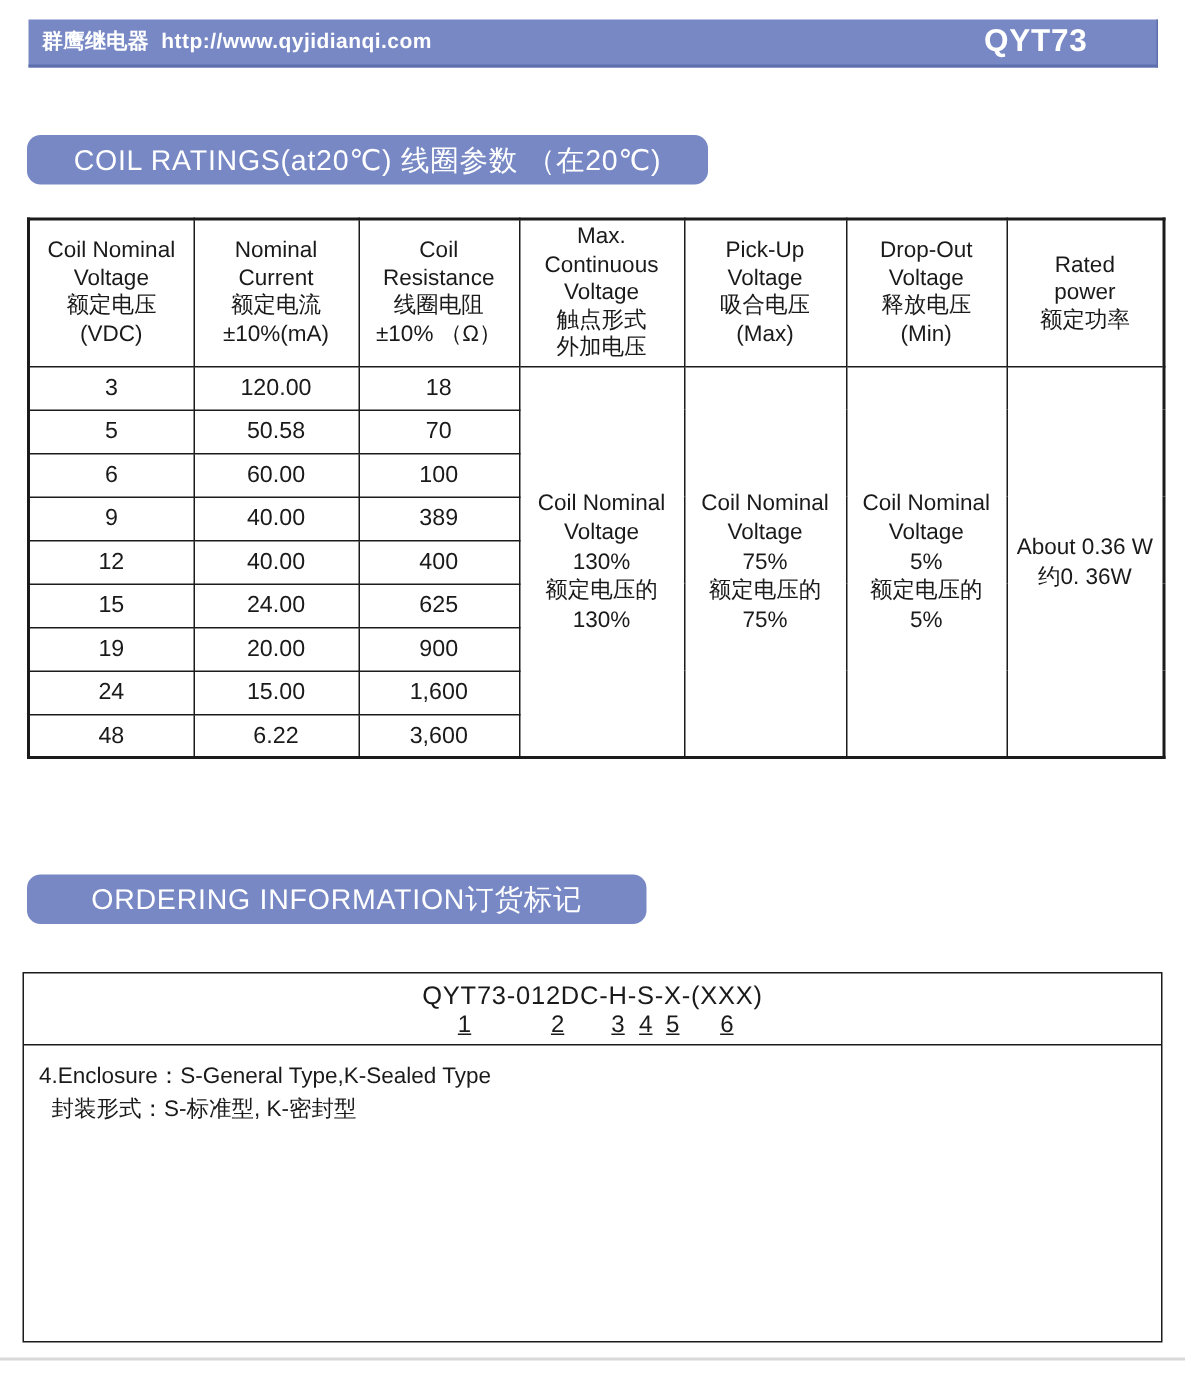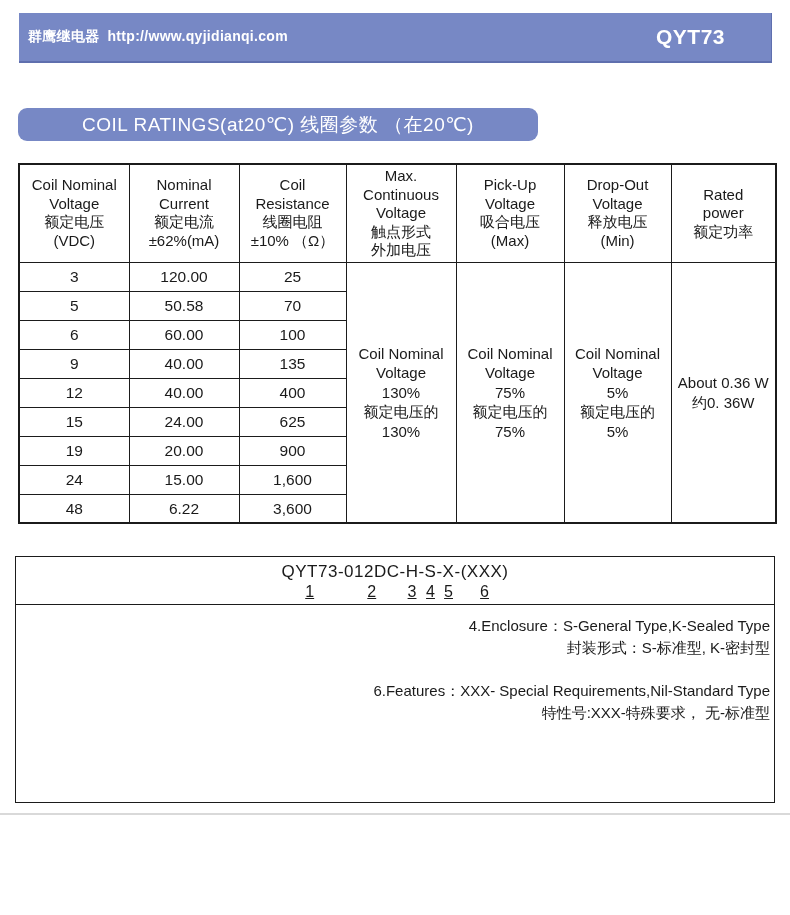--- a/index.html
+++ b/index.html
@@ -9,21 +9,21 @@
     width: 790px;
     height: 915px;
     overflow: hidden;
     color: #1a1a1a;
   }
   .page { position: relative; width: 790px; height: 915px; background: #fff; }
 
   
   .topbar {
     margin: 13px 18px 0 19px;
-    height: 50px;
+    height: 32px;
     background: #7788c5;
     border-bottom: 2px solid #5f6fae;
     border-right: 1px solid #5f6fae;
     display: flex;
     align-items: center;
     justify-content: space-between;
     padding: 0 46px 0 9px;
     color: #ffffff;
   }
   .topbar .brand { font-size: 14px; font-weight: bold; letter-spacing: .3px; }
@@ -35,21 +35,21 @@
     background: #7788c5;
     color: #ffffff;
     border-radius: 9px;
     height: 33px;
     display: flex;
     align-items: center;
     justify-content: center;
     font-size: 19px;
     letter-spacing: .5px;
   }
-  .pill.coil { margin: 45px 0 0 18px; width: 520px; }
+  .pill.coil { margin: 45px 0 0 18px; width: 454px; }
   .pill.order { margin: 77px 0 0 18px; width: 413px; }
 
   
   table.coil {
     margin: 22px 0 0 18px;
     border-collapse: collapse;
     table-layout: fixed;
     width: 757px;
     padding-left: 39px;
   }
@@ -99,21 +99,21 @@
   .pn-row { display: flex; justify-content: center; }
   .pn-seg { display: flex; flex-direction: column; align-items: center; }
   .pn-text { font-size: 17px; letter-spacing: .5px; line-height: 21px; }
   .pn-num  { font-size: 16px; line-height: 20px; text-decoration: underline; min-height: 20px; }
   .order-cols { display: flex; flex: 1; }
   .order-left  {
     width: 330px;
     border-right: 1.6px solid #1b1b1b;
     padding: 10px 6px 0 8px;
   }
-  .order-right { flex: 1; padding: 10px 4px 0 10px; text-align: right; }
+  .order-right { flex: 1; padding: 10px 4px 0 10px; }
   .order-item {
     font-size: 15px;
     line-height: 22px;
     white-space: pre;
   }
   .order-left  .order-item:nth-child(1) { margin-bottom: 26px; }
   .order-left  .order-item:nth-child(2) { margin-bottom: 8px;  }
   .order-right .order-item:nth-child(1) { margin-bottom: 21px; }
   .order-right .order-item:nth-child(2) { margin-bottom: 14px; }
 
@@ -150,21 +150,21 @@
     </colgroup>
     <thead>
       <tr>
         <th>Coil Nominal
 Voltage
 额定电压
 (VDC)</th>
         <th>Nominal
 Current
 额定电流
-±62%(mA)</th>
+±10%(mA)</th>
         <th>Coil
 Resistance
 线圈电阻
 ±10% （Ω）</th>
         <th>Max.
 Continuous
 Voltage
 触点形式
 外加电压</th>
         <th>Pick-Up
@@ -177,21 +177,21 @@
 (Min)</th>
         <th>Rated
 power
 额定功率</th>
       </tr>
     </thead>
     <tbody>
       <tr>
         <td>3</td>
         <td>120.00</td>
-        <td>25</td>
+        <td>18</td>
         <td class="merged" rowspan="9">Coil Nominal
 Voltage
 130%
 额定电压的
 130%</td>
         <td class="merged" rowspan="9">Coil Nominal
 Voltage
 75%
 额定电压的
 75%</td>
@@ -209,21 +209,21 @@
         <td>70</td>
       </tr>
       <tr>
         <td>6</td>
         <td>60.00</td>
         <td>100</td>
       </tr>
       <tr>
         <td>9</td>
         <td>40.00</td>
-        <td>135</td>
+        <td>389</td>
       </tr>
       <tr>
         <td>12</td>
         <td>40.00</td>
         <td>400</td>
       </tr>
       <tr>
         <td>15</td>
         <td>24.00</td>
         <td>625</td>
@@ -239,20 +239,21 @@
         <td>1,600</td>
       </tr>
       <tr>
         <td>48</td>
         <td>6.22</td>
         <td>3,600</td>
       </tr>
     </tbody>
   </table>
 
+  <div class="pill order">ORDERING INFORMATION订货标记</div>
 
   <div class="order-box">
     <div class="order-top">
       <div class="pn-row">
         <div class="pn-seg">
           <span class="pn-text">QYT73</span>
           <span class="pn-num">1</span>
         </div>
         <div class="pn-seg">
           <span class="pn-text">-</span>
@@ -293,21 +294,19 @@
         <div class="pn-seg">
           <span class="pn-text">(XXX)</span>
           <span class="pn-num">6</span>
         </div>
       </div>
     </div>
     <div class="order-cols">
       <div class="order-right">
         <div class="order-item">4.Enclosure：S-General Type,K-Sealed Type
   封装形式：S-标准型, K-密封型</div>
-        <div class="order-item">6.Features：XXX- Special Requirements,Nil-Standard Type
-  特性号:XXX-特殊要求， 无-标准型</div>
       </div>
     </div>
   </div>
 
   <div class="page-edge-line"></div>
 
 </div>
 
 </body></html>

